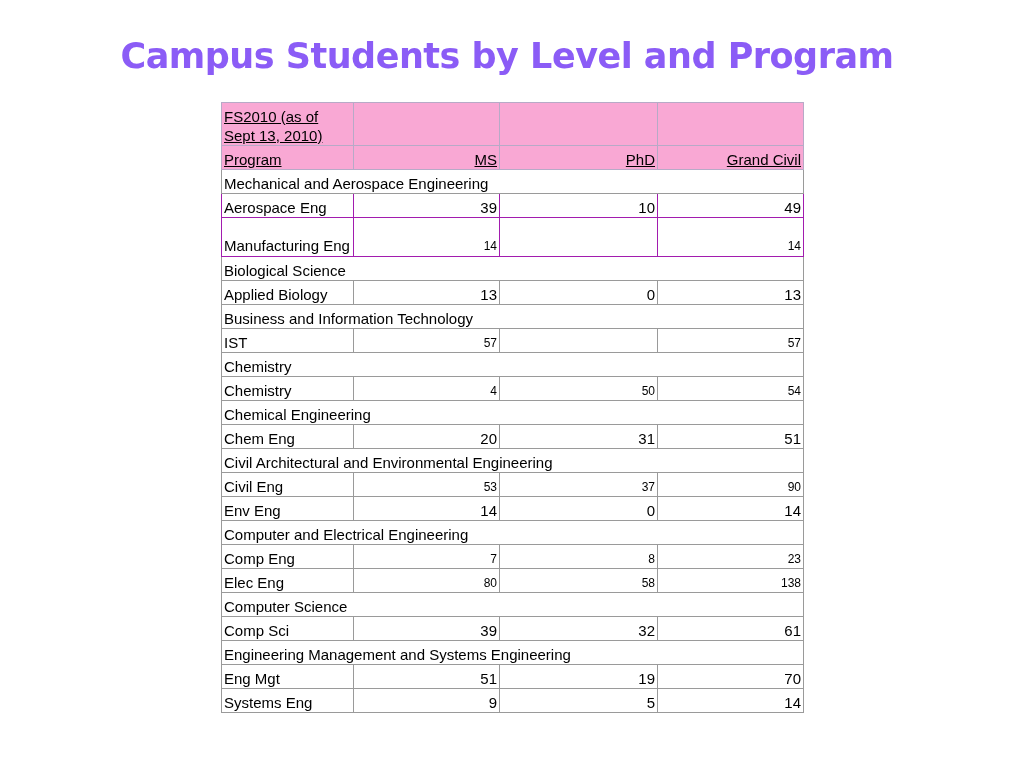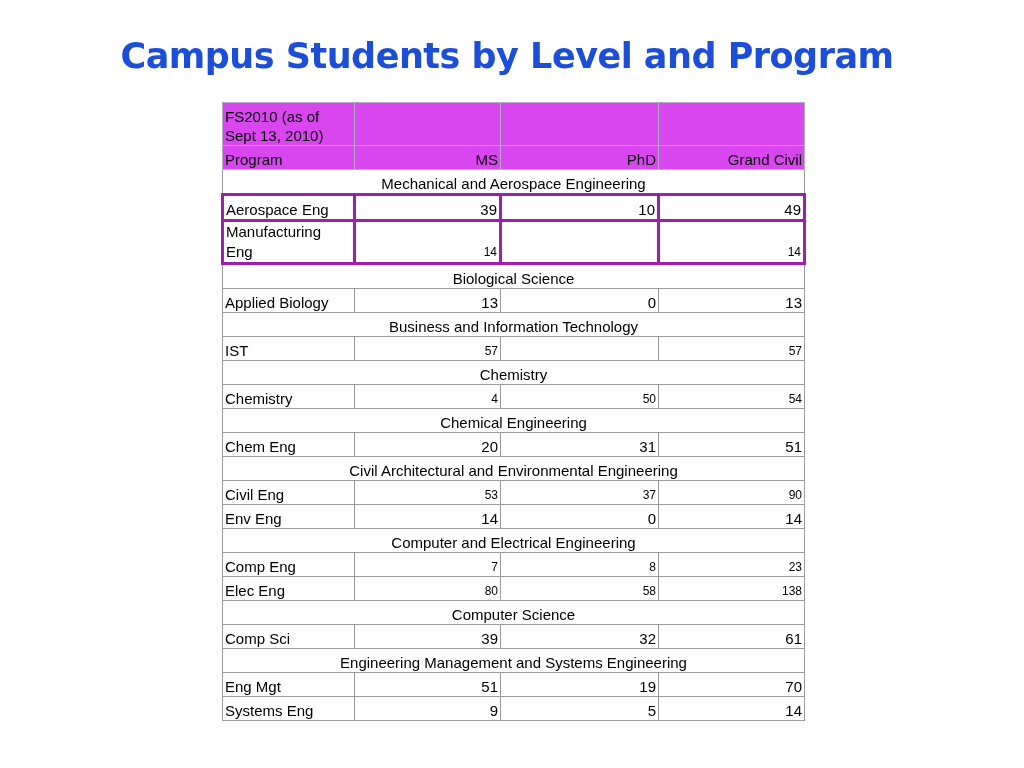--- a/index.html
+++ b/index.html
@@ -1,26 +1,26 @@
 <!DOCTYPE html>
 <html><head>
 <meta charset="utf-8">
 <style>
   html, body { margin:0; padding:0; background:#ffffff; }
   body { width:1024px; height:768px; position:relative; overflow:hidden; font-family:"Liberation Sans", sans-serif; }
-  .title { position:absolute; left:0; top:36px; width:1014px; text-align:center; font-family:"DejaVu Sans", sans-serif; font-weight:bold; font-size:35px; color:#1d4ed8; letter-spacing:-0.5px; }
+  .title { position:absolute; left:0; top:36px; width:1014px; text-align:center; font-family:"DejaVu Sans", sans-serif; font-weight:bold; font-size:35px; color:#8b5cf6; letter-spacing:-0.5px; }
   table.data { position:absolute; left:221px; top:102px; width:582px; border-collapse:collapse; table-layout:fixed; font-size:15px; color:#000; }
   table.data td { border:1px solid #9a9a9a; padding:0 2px; height:23px; line-height:18px; vertical-align:bottom; overflow:hidden; white-space:nowrap; }
   col.c0 { width:132px; } col.c1 { width:146px; } col.c2 { width:158px; } col.c3 { width:146px; }
-  tr.hdr td { background:#d946ef; border-color:#b7aac7; }
+  tr.hdr td { background:#f9a8d4; border-color:#b7aac7;text-decoration:underline; }
   tr.hdr1 td { height:42px; white-space:normal; line-height:19px; }
-  tr.grp td { font-weight:normal;text-align:center; }
+  tr.grp td { font-weight:normal; }
   td.num { text-align:right; }
   td.num.small { font-size:12px; }
-  tr.strong td { border:3px solid #a21caf; }
+  tr.strong td { border:1px solid #a21caf; }
   tr.tall td { height:38px; white-space:normal; line-height:20px; }
 </style>
 </head>
 <body>
 
 <div class="title">Campus Students by Level and Program</div>
 
 <table class="data">
   <colgroup>
       <col class="c0">

